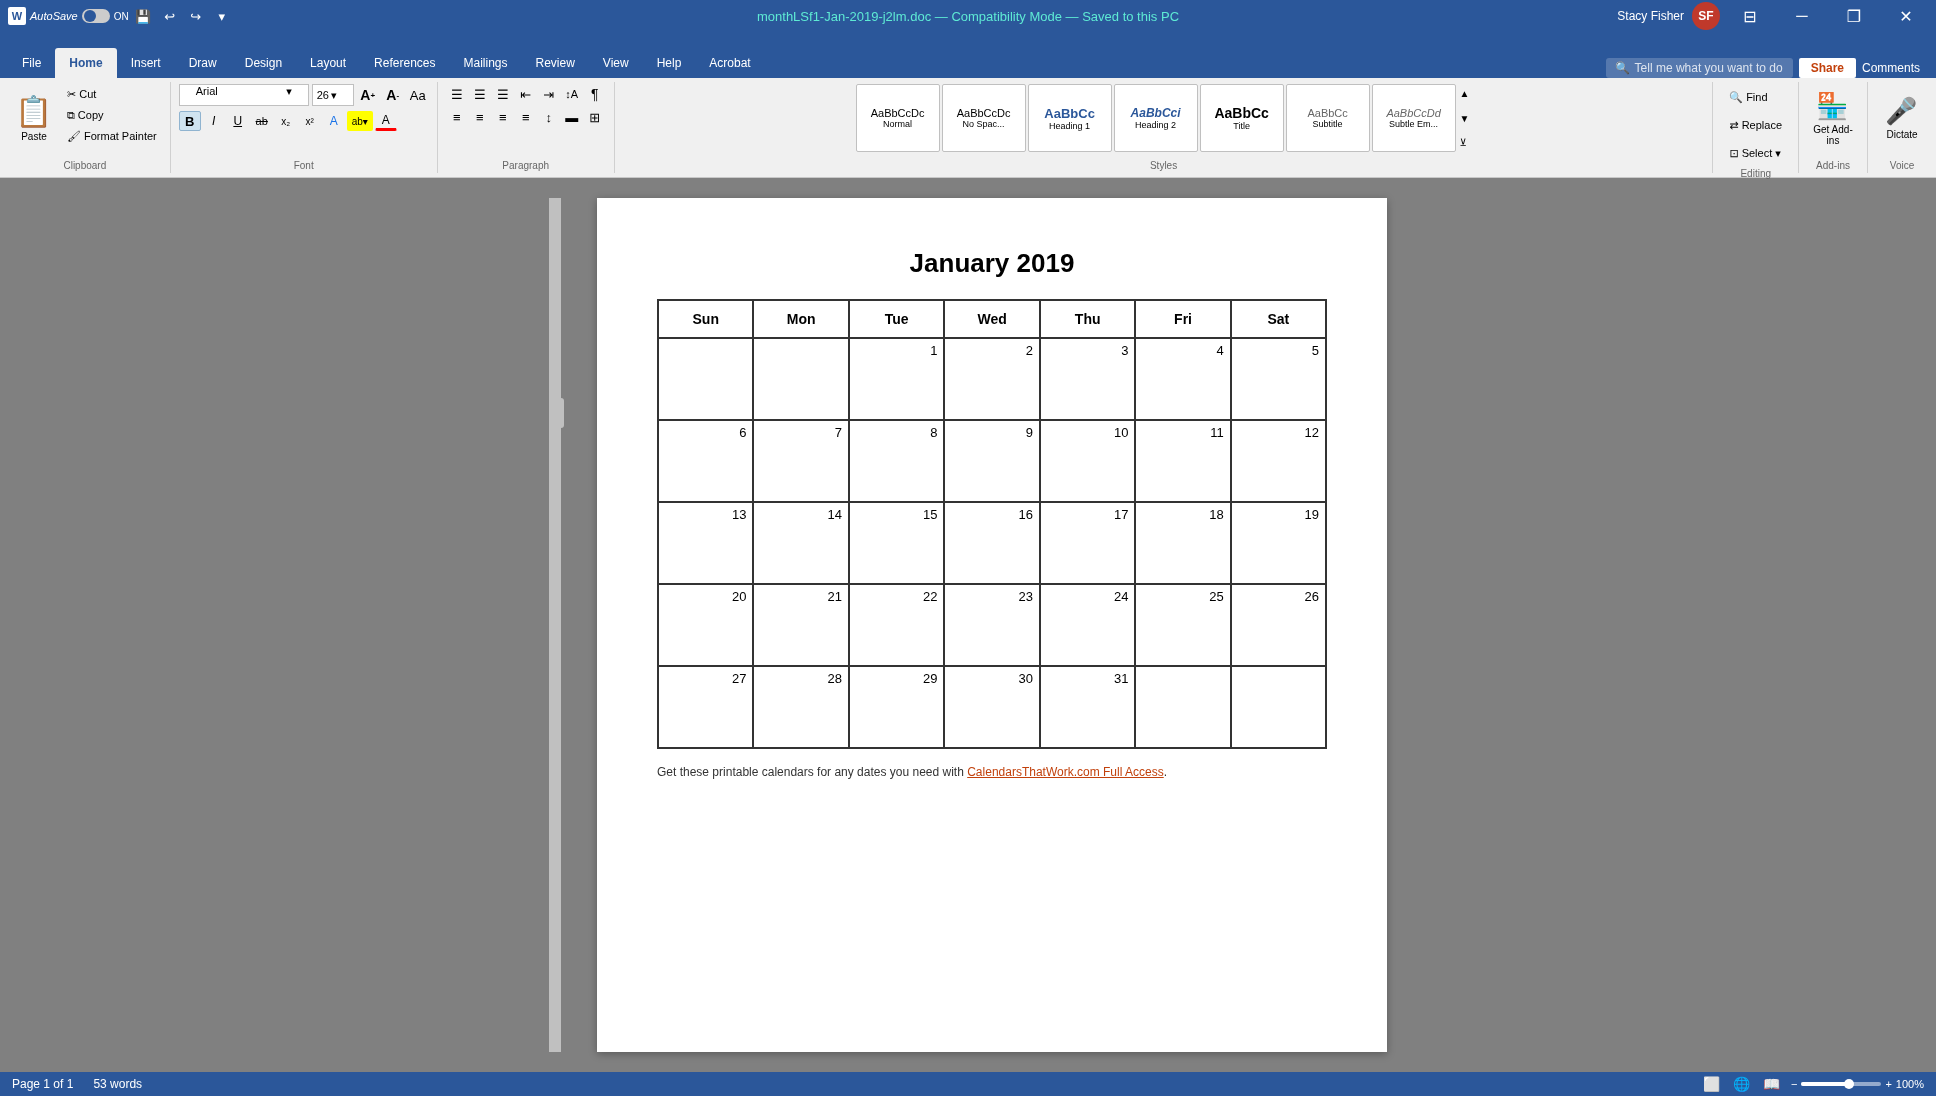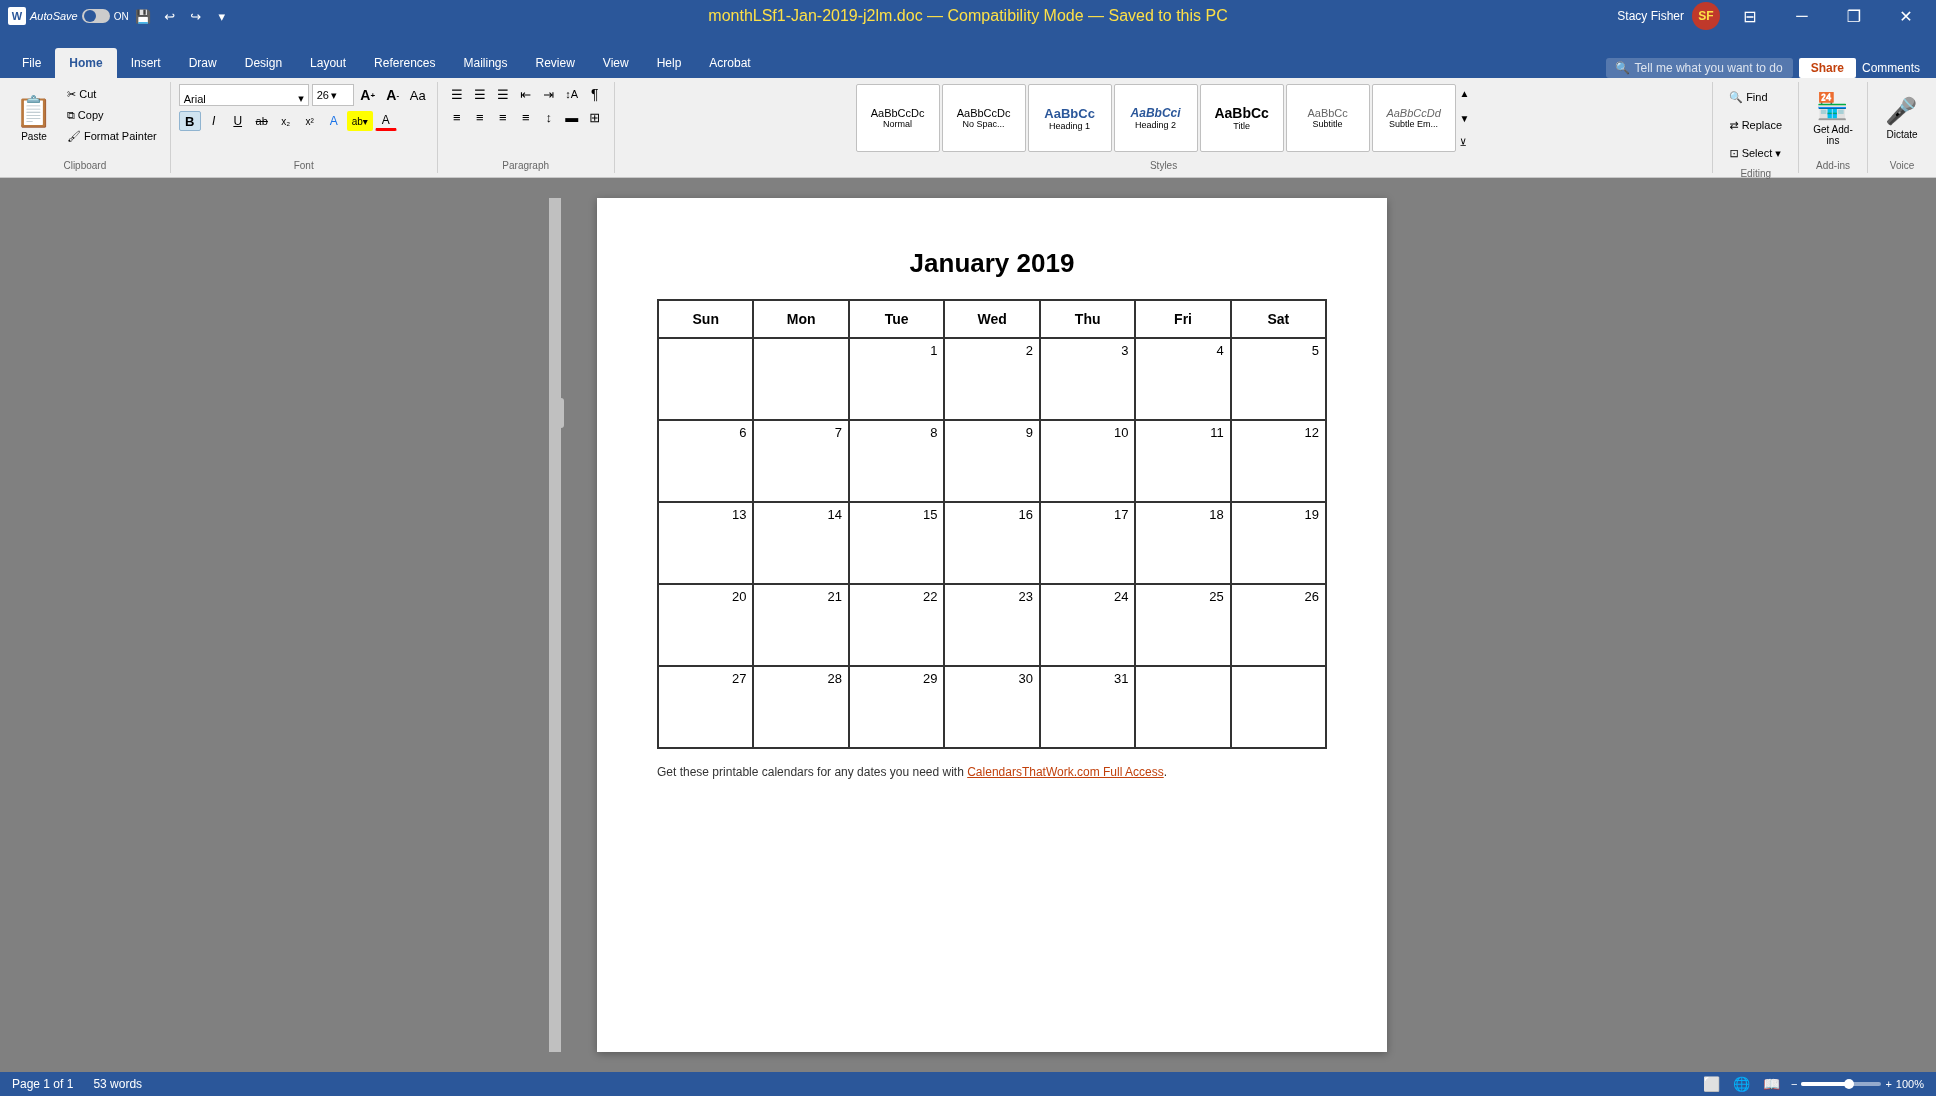--- a/index.html
+++ b/index.html
@@ -87,25 +87,25 @@
       font-size: 11px;
       height: 20px;
       white-space: nowrap;
     }
 
     .ribbon-col { display: flex; flex-direction: column; gap: 1px; }
 
     
     .font-selector {
       display: flex;
-      align-items: flex-end;
+      align-items: flex-start;
       border: 1px solid #c0c0c0;
       background: white;
       height: 22px;
-      padding: 0 4px;
+      padding: 0 16px;
       font-size: 11px;
       cursor: pointer;
       width: 130px;
     }
     .font-size-selector {
       display: flex;
       align-items: center;
       border: 1px solid #c0c0c0;
       background: white;
       height: 22px;
@@ -275,30 +275,30 @@
         <div style="width:28px;height:14px;background:#ccc;border-radius:7px;display:flex;align-items:center;cursor:pointer;padding:1px;">
           <div style="width:12px;height:12px;background:#2b579a;border-radius:50%;margin-left:1px;"></div>
         </div>
         <span style="font-size:10px;color:white;">ON</span>
         <div class="qat-btn">💾</div>
         <div class="qat-btn">↩</div>
         <div class="qat-btn">↪</div>
         <div class="qat-btn">▾</div>
       </div>
     </div>
-    <div style="position:absolute;left:50%;transform:translateX(-50%);color:#fde047;font-size:16px;">
+    <div style="position:absolute;left:50%;transform:translateX(-50%);color:#5eead4;font-size:13px;">
       <span>monthLSf1-Jan-2019-j2lm.doc</span>
       <span> — </span>
       <span>Compatibility Mode</span>
       <span> — </span>
       <span>Saved to this PC</span>
     </div>
     <div class="title-bar-right">
       <span>Stacy Fisher</span>
-      <div style="width:28px;height:28px;background:#c0392b;border-radius:50%;display:flex;align-items:center;justify-content:center;color:#fde047;font-size:12px;font-weight:bold;">SF</div>
+      <div style="width:28px;height:28px;background:#c0392b;border-radius:50%;display:flex;align-items:center;justify-content:center;color:#ffffff;font-size:12px;font-weight:bold;">SF</div>
       <div class="title-btn">⊟</div>
       <div class="title-btn">─</div>
       <div class="title-btn">❐</div>
       <div class="title-btn close">✕</div>
     </div>
   </div>
 
   <div class="ribbon-tabs">
     <div class="ribbon-tab">File</div>
     <div class="ribbon-tab active">Home</div>

